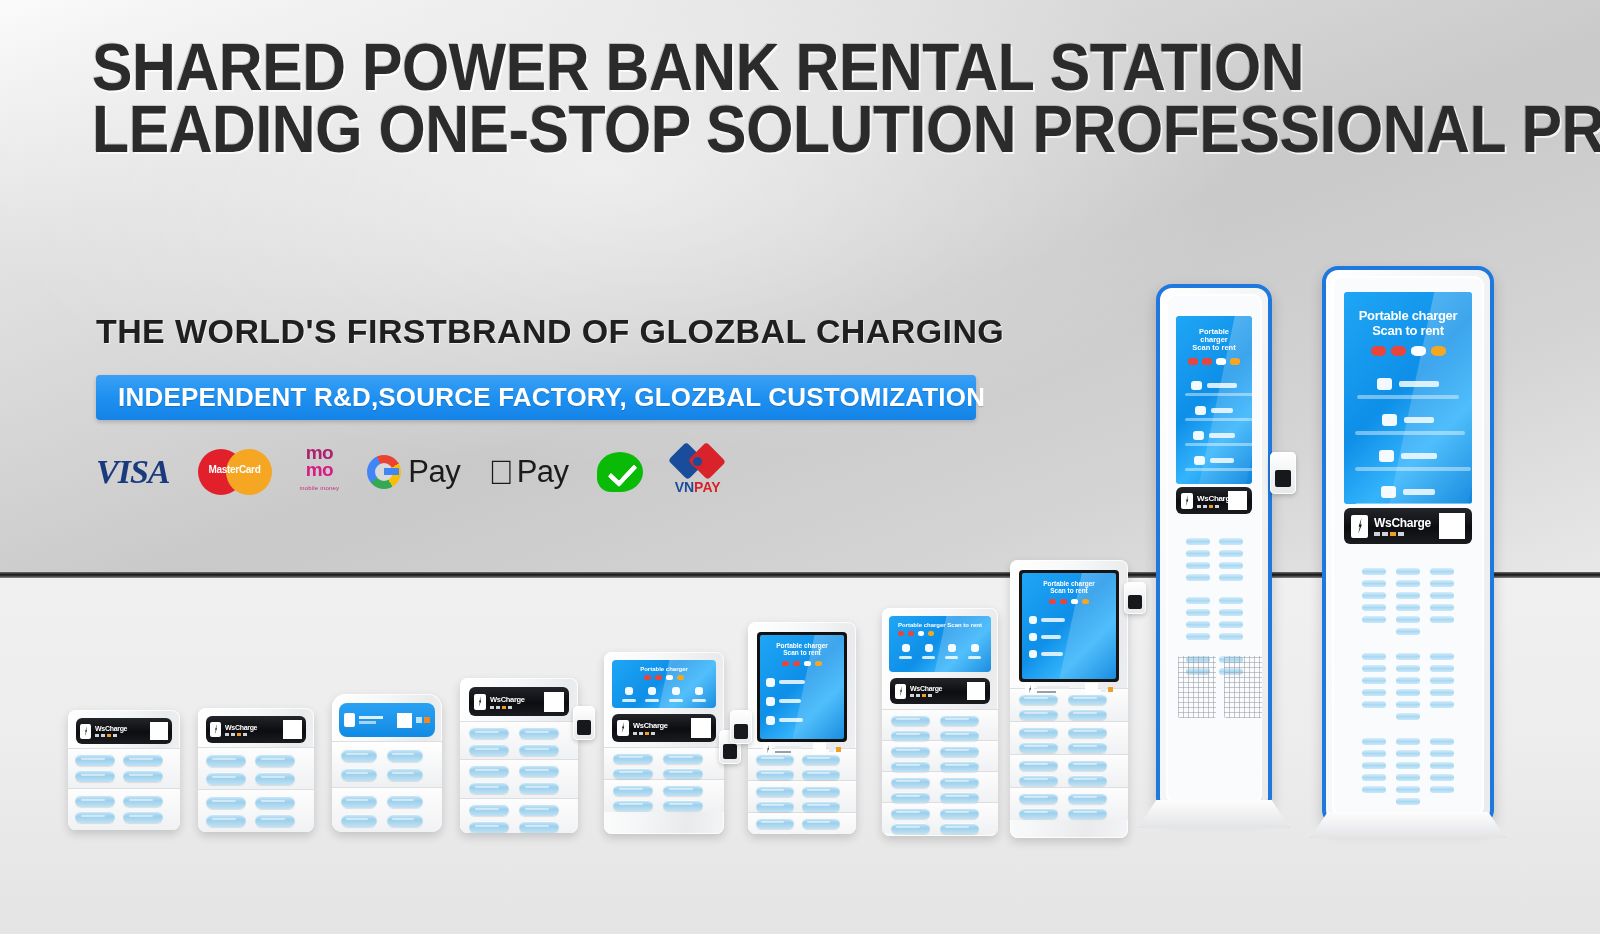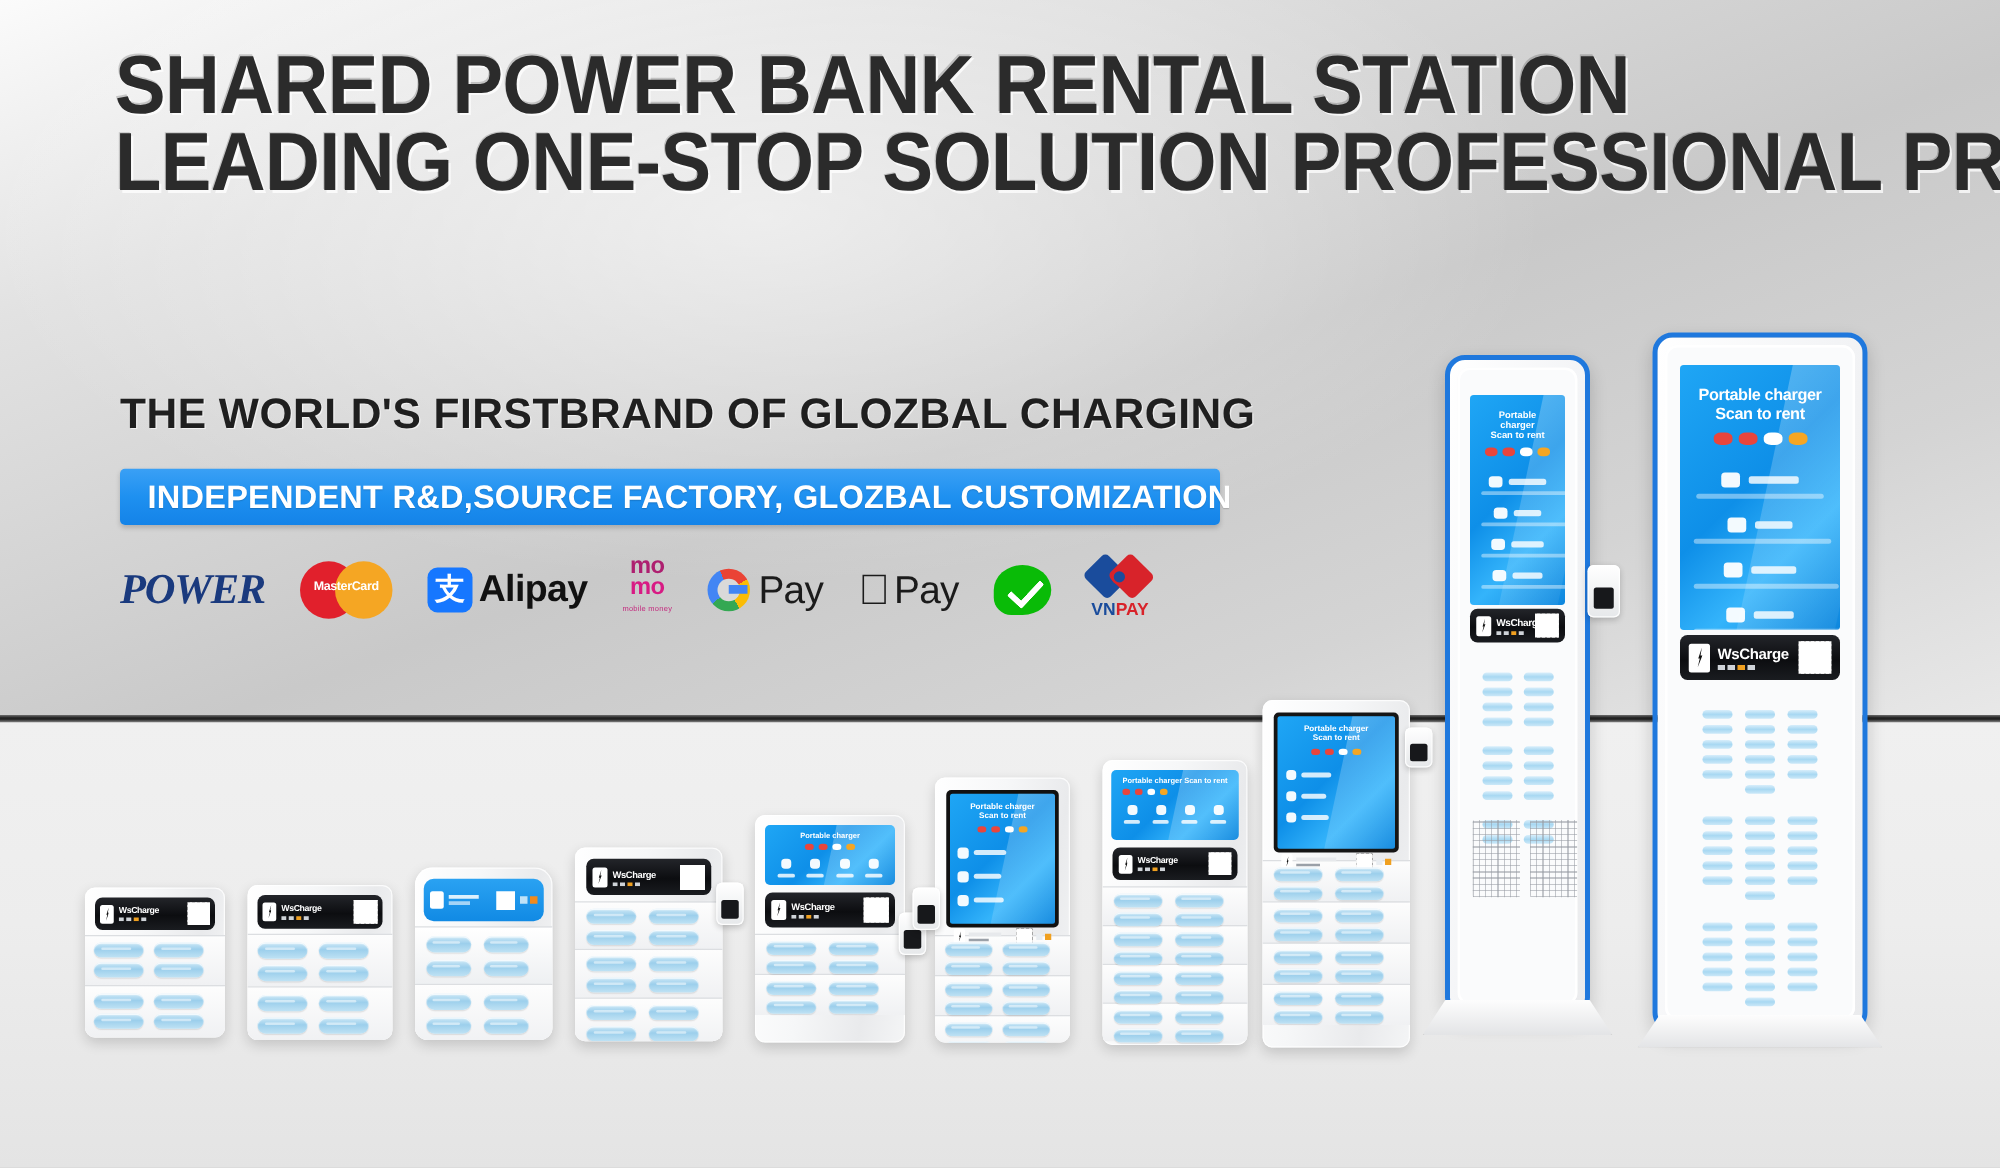--- a/index.html
+++ b/index.html
@@ -274,35 +274,31 @@
 
 <div class="subhead">THE WORLD'S FIRSTBRAND OF GLOZBAL CHARGING</div>
 
 <div class="blue-banner">
   <span>INDEPENDENT R&amp;D,SOURCE FACTORY, GLOZBAL CUSTOMIZATION</span>
 </div>
 
 <div class="pay-row">
 
   <div class="pay">
-    <div class="visa">POWER</div>
+    <div class="visa">VISA</div>
   </div>
 
   <div class="pay">
     <div class="mc">
       <div class="c1"></div>
       <div class="c2"></div>
       <div class="mctxt">MasterCard</div>
     </div>
   </div>
 
-  <div class="pay alipay">
-    <span class="ico"></span>
-    <span class="t">Alipay</span>
-  </div>
 
   <div class="pay momo">
     <span class="m">mo</span>
     <span class="m m2">mo</span>
     <span class="sub">mobile money</span>
   </div>
 
   <div class="pay gpay">
     <span class="g"></span>
     <span class="t">Pay</span>

